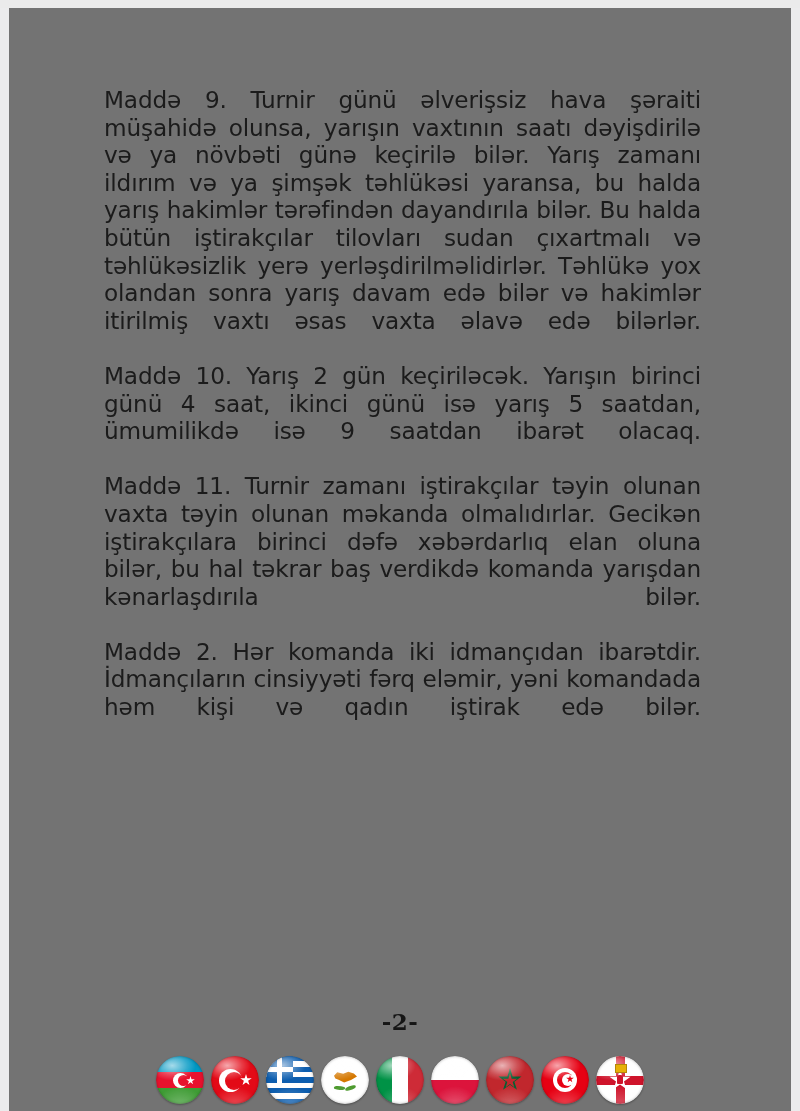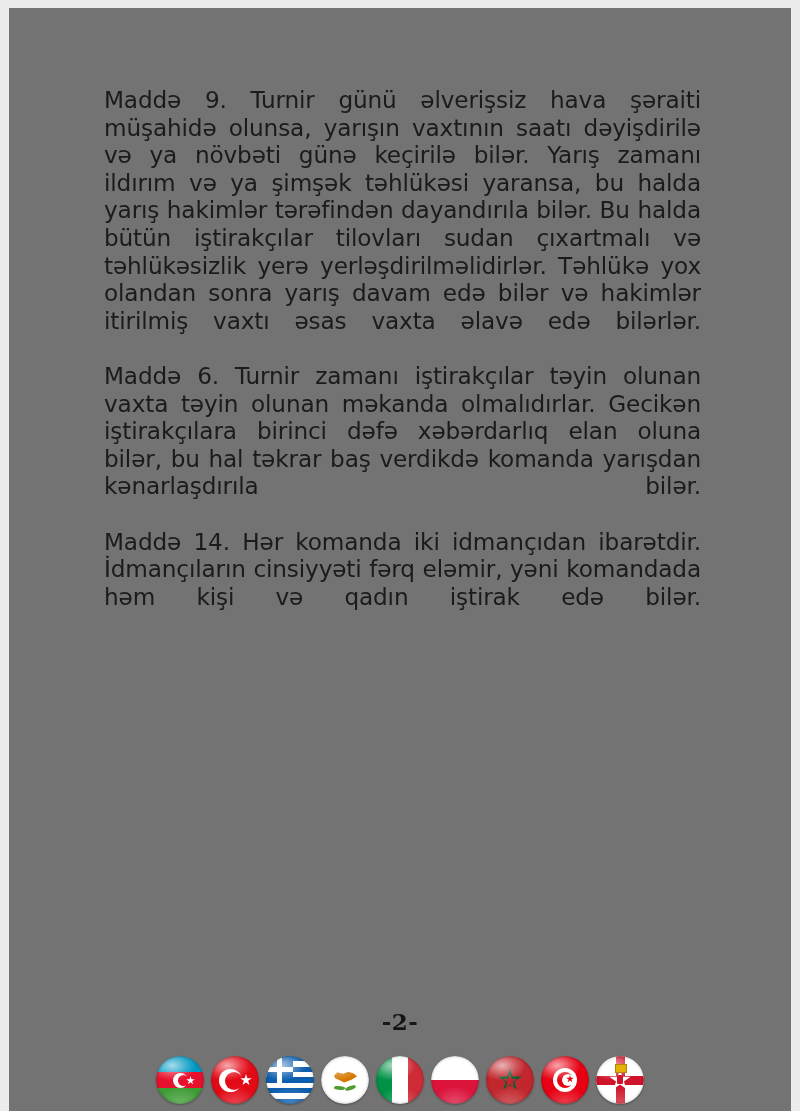--- a/index.html
+++ b/index.html
@@ -237,22 +237,23 @@
     background: #e8b007; border: 0.5px solid #b3860a; z-index: 2;
   }
 </style>
 </head>
 <body>
 
 <div class="page">
 
   <div class="page-body">
     <p class="para">Maddə 9. Turnir günü əlverişsiz hava şəraiti müşahidə olunsa, yarışın vaxtının saatı dəyişdirilə və ya növbəti günə keçirilə bilər. Yarış zamanı ildırım və ya şimşək təhlükəsi yaransa, bu halda yarış hakimlər tərəfindən dayandırıla bilər. Bu halda bütün iştirakçılar tilovları sudan çıxartmalı və təhlükəsizlik yerə yerləşdirilməlidirlər. Təhlükə yox olandan sonra yarış davam edə bilər və  hakimlər itirilmiş vaxtı əsas vaxta əlavə edə bilərlər.</p>
-    <p class="para">Maddə 6. Turnir zamanı iştirakçılar təyin olunan vaxta təyin olunan məkanda olmalıdırlar. Gecikən iştirakçılara birinci dəfə xəbərdarlıq elan oluna bilər, bu hal təkrar baş verdikdə komanda yarışdan kənarlaşdırıla bilər.</p>
-    <p class="para">Maddə 14. Hər komanda iki idmançıdan ibarətdir. İdmançıların cinsiyyəti fərq eləmir, yəni komandada həm kişi və qadın iştirak edə bilər.</p>
+    <p class="para">Maddə 10. Yarış 2 gün keçiriləcək. Yarışın birinci günü 4 saat, ikinci günü isə yarış 5 saatdan, ümumilikdə isə 9 saatdan ibarət olacaq.</p>
+    <p class="para">Maddə 11. Turnir zamanı iştirakçılar təyin olunan vaxta təyin olunan məkanda olmalıdırlar. Gecikən iştirakçılara birinci dəfə xəbərdarlıq elan oluna bilər, bu hal təkrar baş verdikdə komanda yarışdan kənarlaşdırıla bilər.</p>
+    <p class="para">Maddə 2. Hər komanda iki idmançıdan ibarətdir. İdmançıların cinsiyyəti fərq eləmir, yəni komandada həm kişi və qadın iştirak edə bilər.</p>
   </div>
 
   <div class="page-number">-2-</div>
 
   <div class="flag-row">
 
     <div class="flag f-az">
       <div class="disc">
         <div class="az-crescent"></div>
         <div class="az-star"></div>

